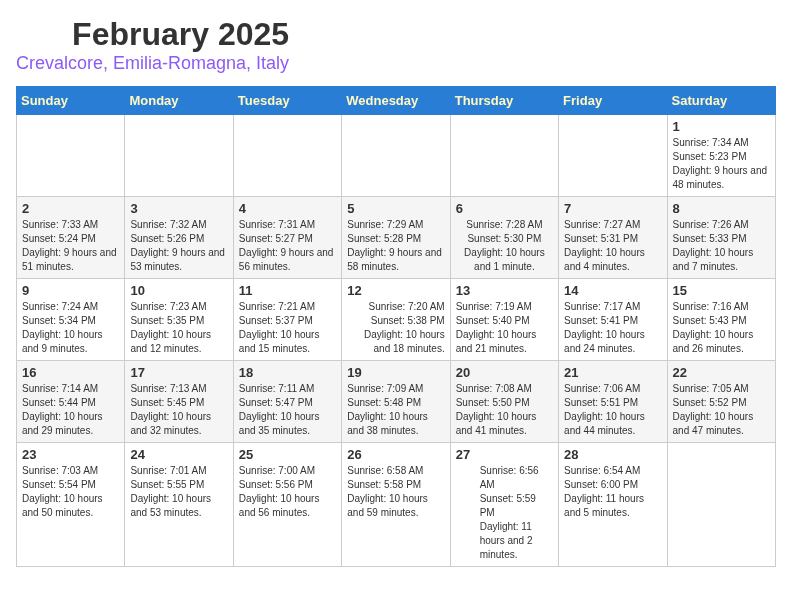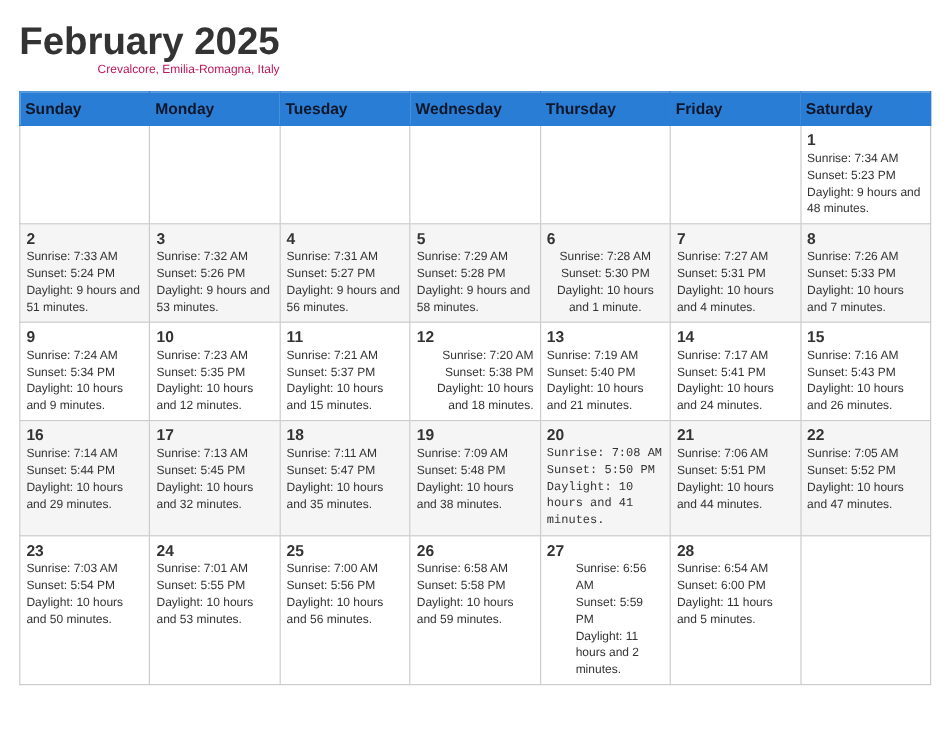--- a/index.html
+++ b/index.html
@@ -31,31 +31,31 @@
     }
     .title-block {
       text-align: right;
     }
     .month-title {
       font-size: 32px;
       font-weight: bold;
       color: #333;
     }
     .location {
-      font-size: 10px;
-      color: #be185d;
+      font-size: 18px;
+      color: #8b5cf6;
     }
     .calendar {
       width: 100%;
       border-collapse: collapse;
       border: 1px solid #ccc;
     }
     .calendar th {
       background-color: #2a7dd4;
-      color: #0f172a;
+      color: #fef9c3;
       font-size: 13px;
       font-weight: bold;
       padding: 6px 4px;
       text-align: left;
       border: 1px solid #2a7dd4;
     }
     .calendar td {
       vertical-align: top;
       border: 1px solid #ccc;
       padding: 4px 5px;
@@ -228,21 +228,21 @@
 Daylight: 10 hours and 35 minutes.</div>
         </td>
         <td>
           <span class="day-number">19</span>
           <div class="day-info" style="white-space: pre-line;">Sunrise: 7:09 AM
 Sunset: 5:48 PM
 Daylight: 10 hours and 38 minutes.</div>
         </td>
         <td>
           <span class="day-number">20</span>
-          <div class="day-info" style="white-space: pre-line; font-family: Liberation Mono, monospace;">Sunrise: 7:08 AM
+          <div class="day-info" style="white-space: pre-line;">Sunrise: 7:08 AM
 Sunset: 5:50 PM
 Daylight: 10 hours and 41 minutes.</div>
         </td>
         <td>
           <span class="day-number">21</span>
           <div class="day-info" style="white-space: pre-line;">Sunrise: 7:06 AM
 Sunset: 5:51 PM
 Daylight: 10 hours and 44 minutes.</div>
         </td>
         <td>

